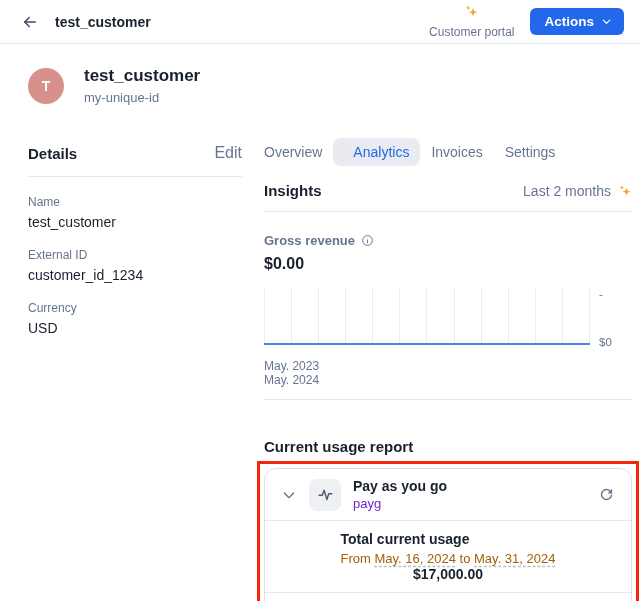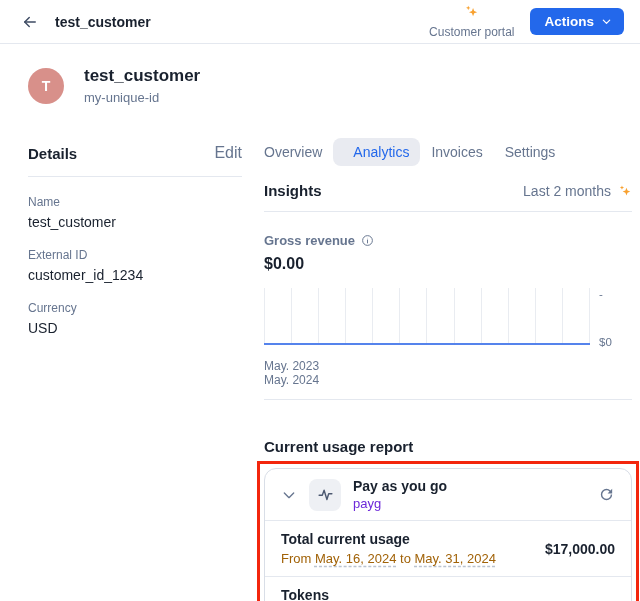--- a/index.html
+++ b/index.html
@@ -77,21 +77,21 @@
   .card-header { display:flex; align-items:center; gap:12px; padding:10px 16px; height:52px;
     border-bottom:1px solid #E4E8EF; }
   .collapse-btn { border:none; background:transparent; cursor:pointer; padding:0; }
   .plan-iconbox { width:32px; height:32px; border-radius:8px; background:#EEF0F4;
     display:flex; align-items:center; justify-content:center; }
   .plan-name { font-size:14px; font-weight:700; }
   .plan-code { font-size:13px; color:#6d28d9; margin-top:2px; }
   .card-header-spacer { flex:1; }
   .refresh-btn { border:none; background:transparent; cursor:pointer; padding:0; }
   .card-row { display:flex; justify-content:space-between; align-items:center;
-    padding:10px 16px; min-height:52px; border-bottom:1px solid #E4E8EF; }
+    padding:10px 16px; min-height:52px; border-bottom:1px solid #E4E8EF;flex-direction:column; }
   .card-row:last-child { border-bottom:none; }
   .row-title { font-size:14px; font-weight:700; }
   .row-sub { font-size:13px; color:#a16207; margin-top:4px; }
   .dashed { text-decoration:underline dashed #B9C2D0; text-underline-offset:3px; cursor:pointer; }
   .row-amount { font-size:14px; font-weight:700; }
 </style>
 </head>
 <body>
 
 <div class="topbar">

